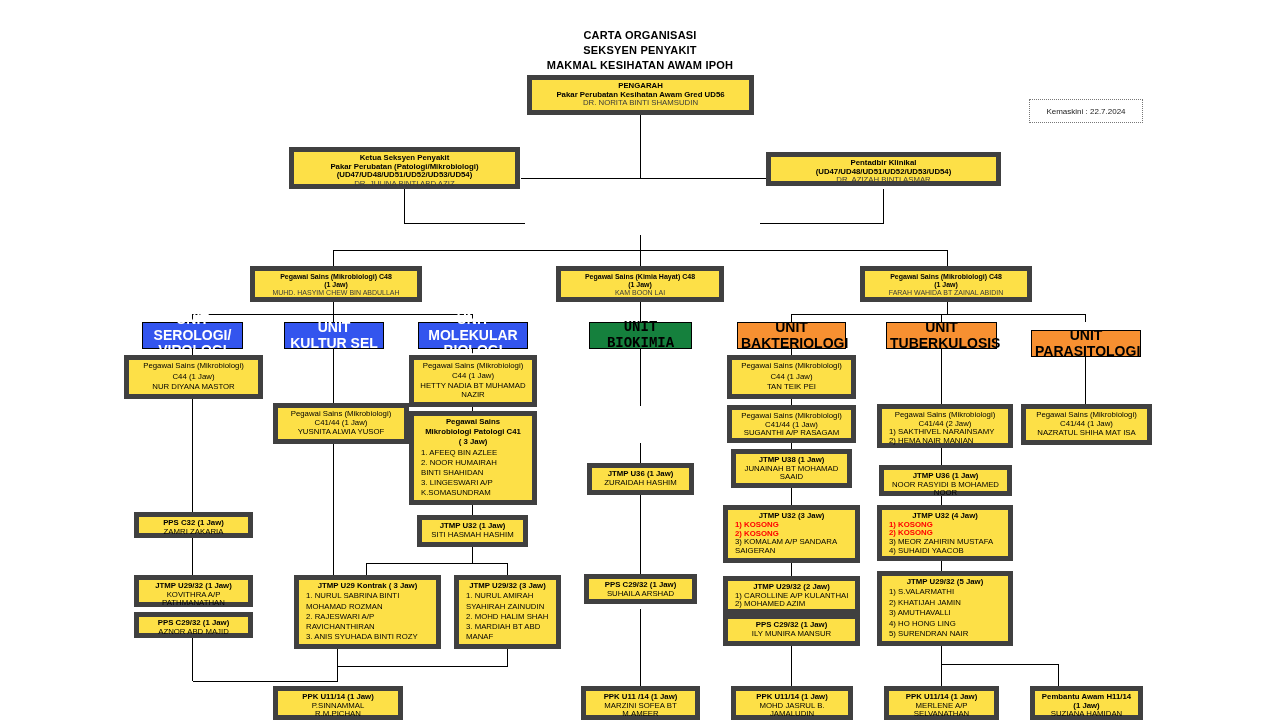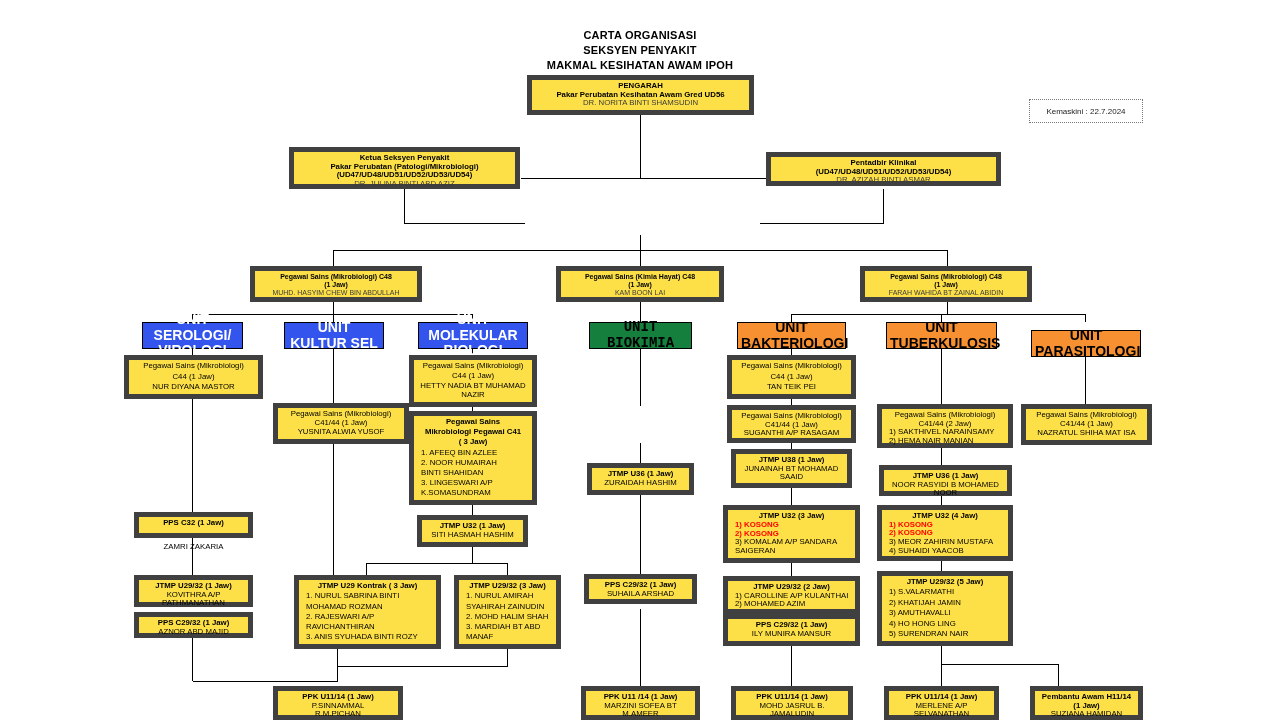--- a/index.html
+++ b/index.html
@@ -202,21 +202,21 @@
   </div>
   <div class="box unit u-orange fs9" style="left:1031px;top:304px;width:110px;height:27px;margin-top:8px;">
     <span class="ln">UNIT PARASITOLOGI</span>
   </div>
 
   <div class="box fs8" style="left:124px;top:337px;width:139px;height:44px;">
     <span class="ln">Pegawai Sains (Mikrobiologi)</span>
     <span class="ln">C44 (1 Jaw)</span>
     <span class="ln">NUR DIYANA  MASTOR</span>
   </div>
-  <div class="box fs8" style="left:134px;top:494px;width:119px;height:26px;gap:15px;">
+  <div class="box fs8" style="left:134px;top:494px;width:119px;height:26px;">
     <span class="ln ttl">PPS C32 (1 Jaw)</span>
     <span class="ln">ZAMRI ZAKARIA</span>
   </div>
   <div class="box fs8" style="left:134px;top:557px;width:119px;height:32px;">
     <span class="ln ttl">JTMP U29/32 (1 Jaw)</span>
     <span class="ln">KOVITHRA A/P</span>
     <span class="ln">PATHMANATHAN</span>
   </div>
   <div class="box fs8" style="left:134px;top:594px;width:119px;height:26px;">
     <span class="ln ttl">PPS  C29/32 (1 Jaw)</span>
@@ -238,21 +238,21 @@
   </div>
 
   <div class="box fs8" style="left:409px;top:337px;width:128px;height:52px;">
     <span class="ln">Pegawai Sains (Mikrobiologi)</span>
     <span class="ln">C44 (1 Jaw)</span>
     <span class="ln">HETTY NADIA BT MUHAMAD</span>
     <span class="ln">NAZIR</span>
   </div>
   <div class="box fs8" style="left:409px;top:393px;width:128px;height:94px;">
     <span class="ln ttl">Pegawai Sains</span>
-    <span class="ln ttl">Mikrobiologi Pegawai C41</span>
+    <span class="ln ttl">Mikrobiologi Patologi C41</span>
     <span class="ln ttl">( 3 Jaw)</span>
     <span class="ln lft">1. AFEEQ BIN AZLEE</span>
     <span class="ln lft">2. NOOR HUMAIRAH</span>
     <span class="ln lft">    BINTI SHAHIDAN</span>
     <span class="ln lft">3. LINGESWARI A/P</span>
     <span class="ln lft">    K.SOMASUNDRAM</span>
   </div>
   <div class="box fs8" style="left:417px;top:497px;width:111px;height:32px;">
     <span class="ln ttl">JTMP U32 (1 Jaw)</span>
     <span class="ln">SITI HASMAH HASHIM</span>

